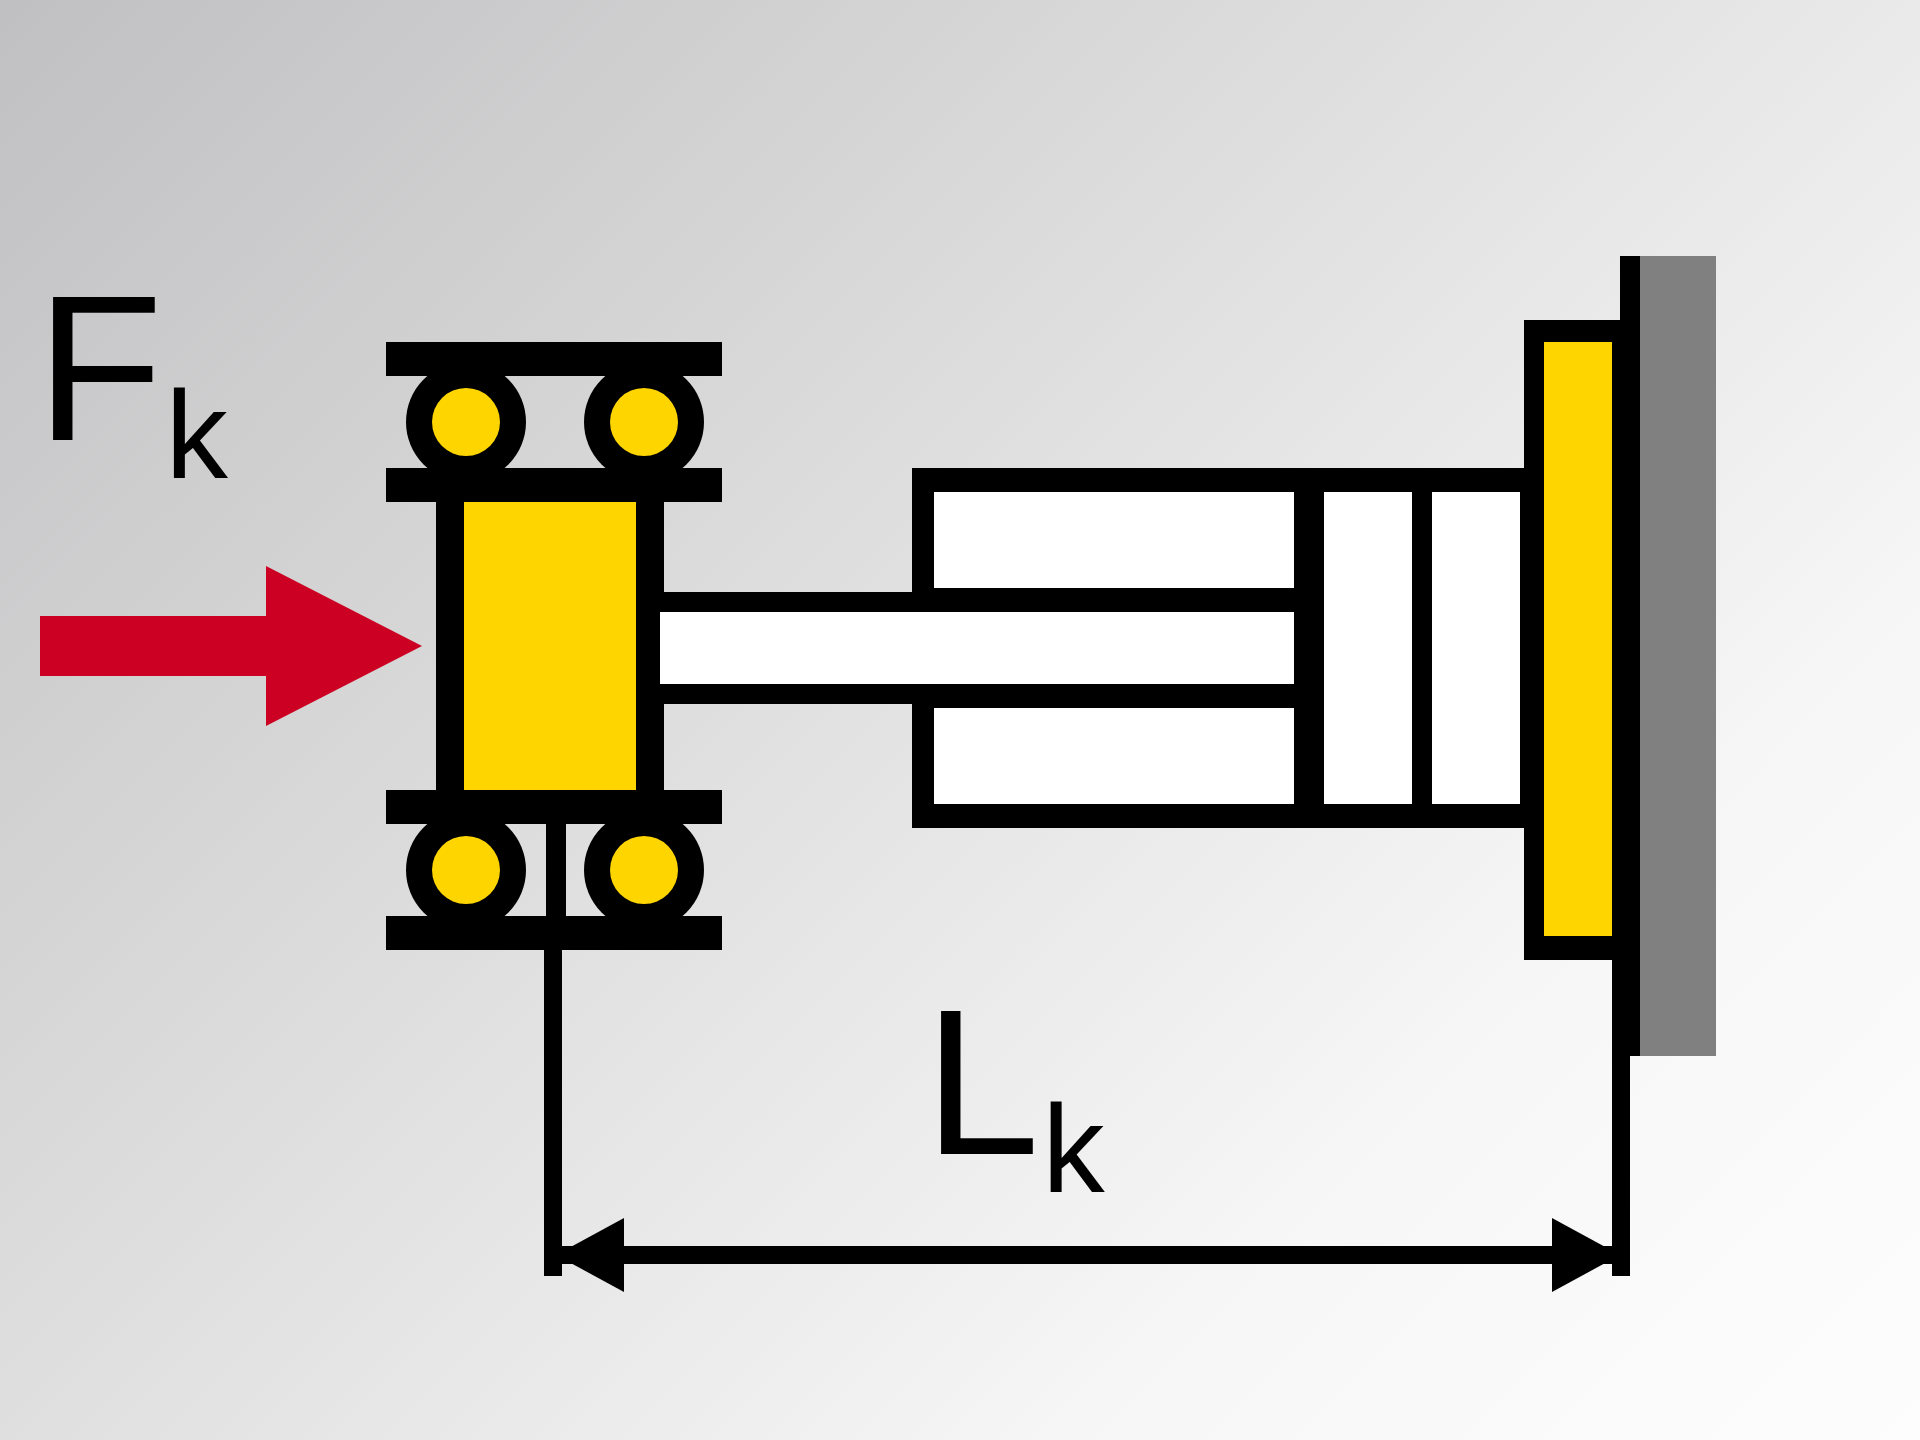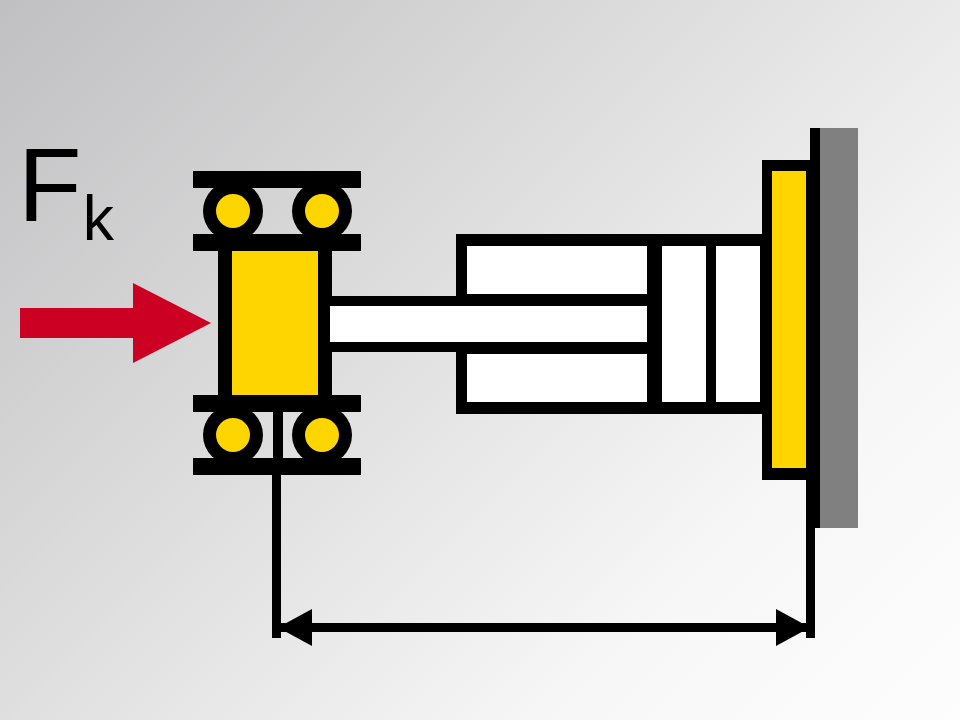--- a/index.html
+++ b/index.html
@@ -128,14 +128,17 @@
 
       <path d="M 810,627.5 L 776,609 L 776,646 Z" fill="#000000"></path>
     </g>
 
   </svg>
 
   <div class="lbl" id="force-label">
     <span>F</span><span class="sub">k</span>
   </div>
 
+  <div class="lbl" id="length-label">
+    <span>L</span><span class="sub">k</span>
+  </div>
 
 </div>
 
 </body></html>

